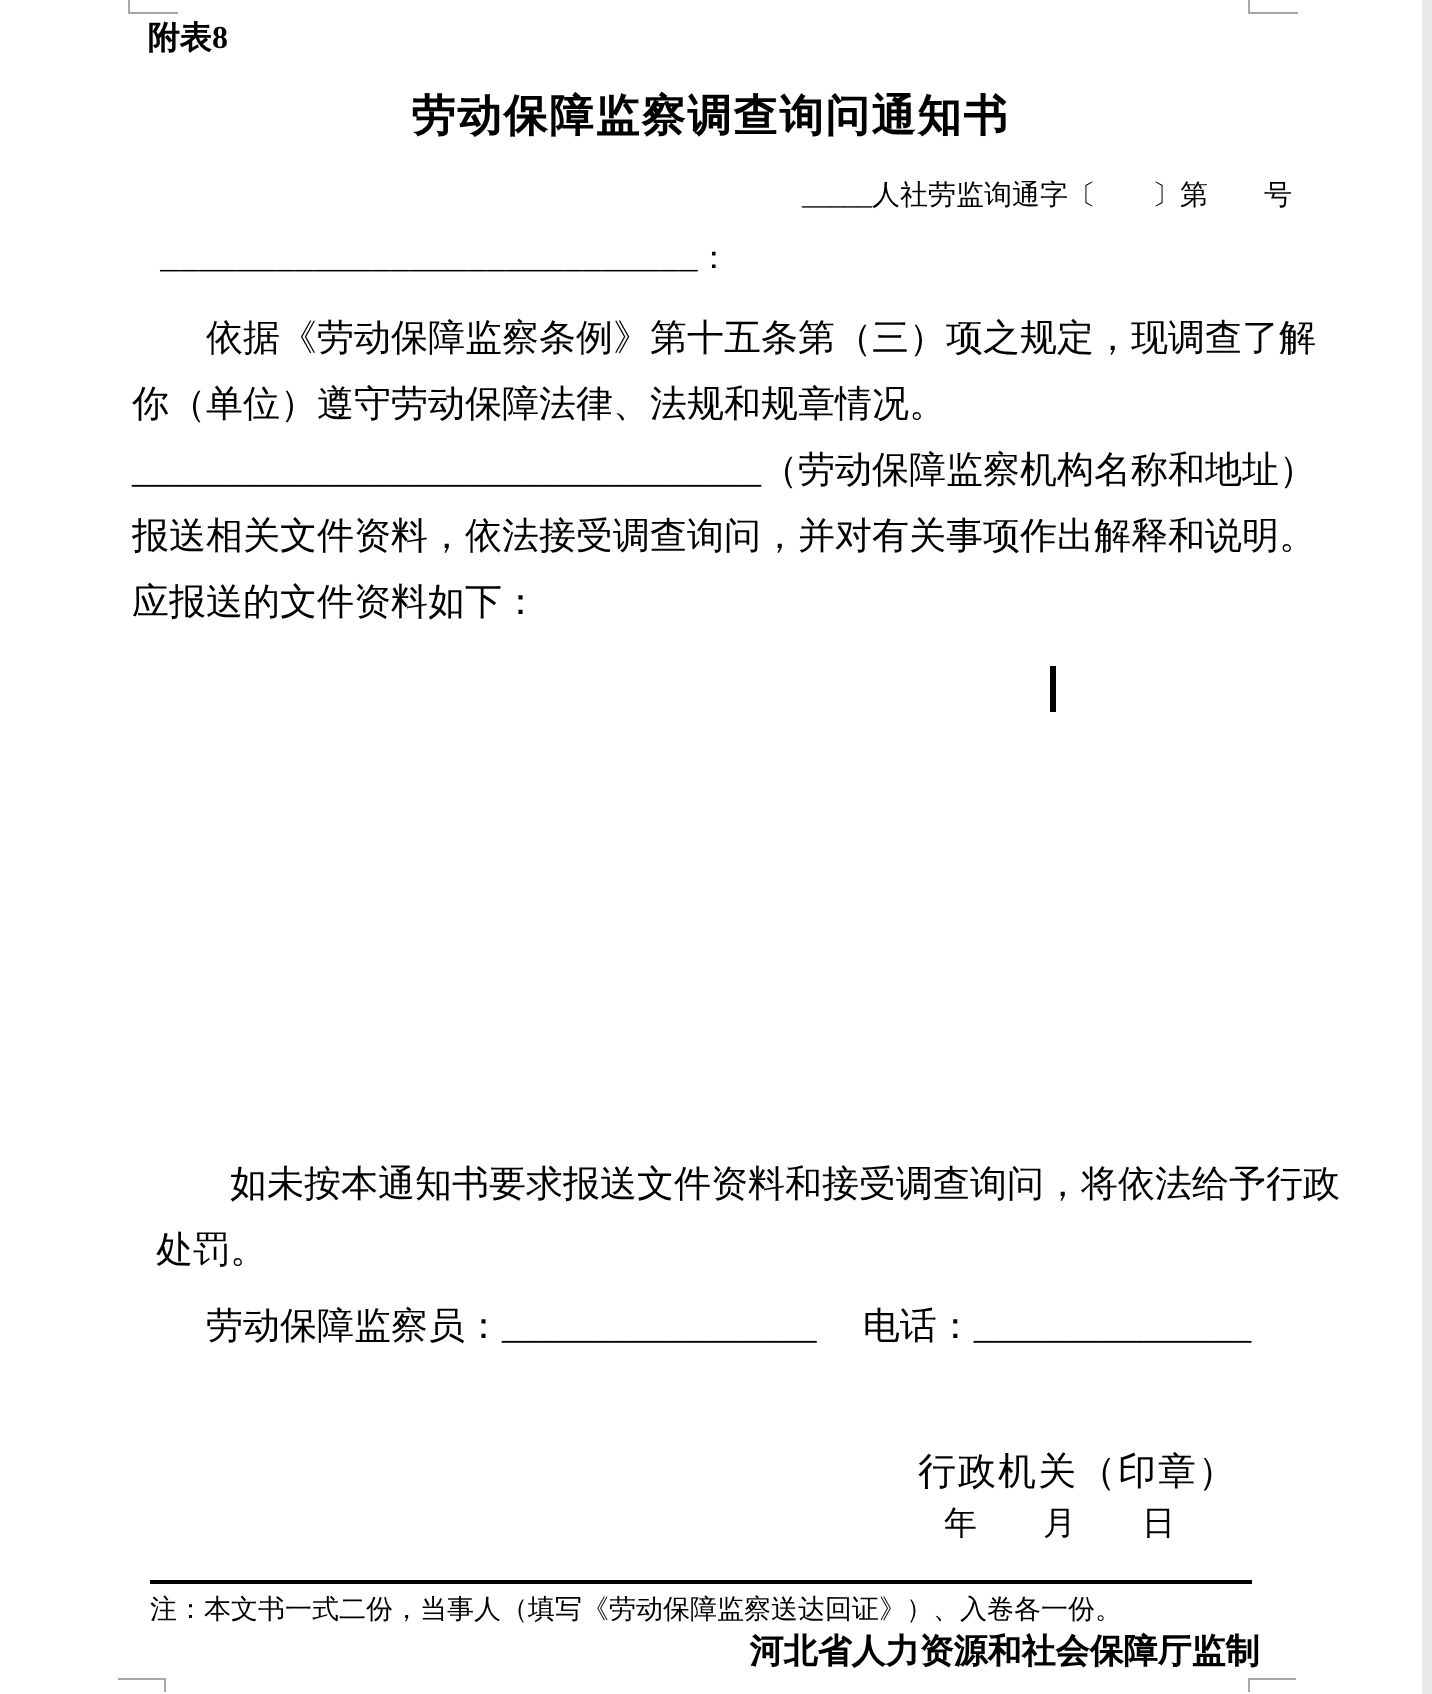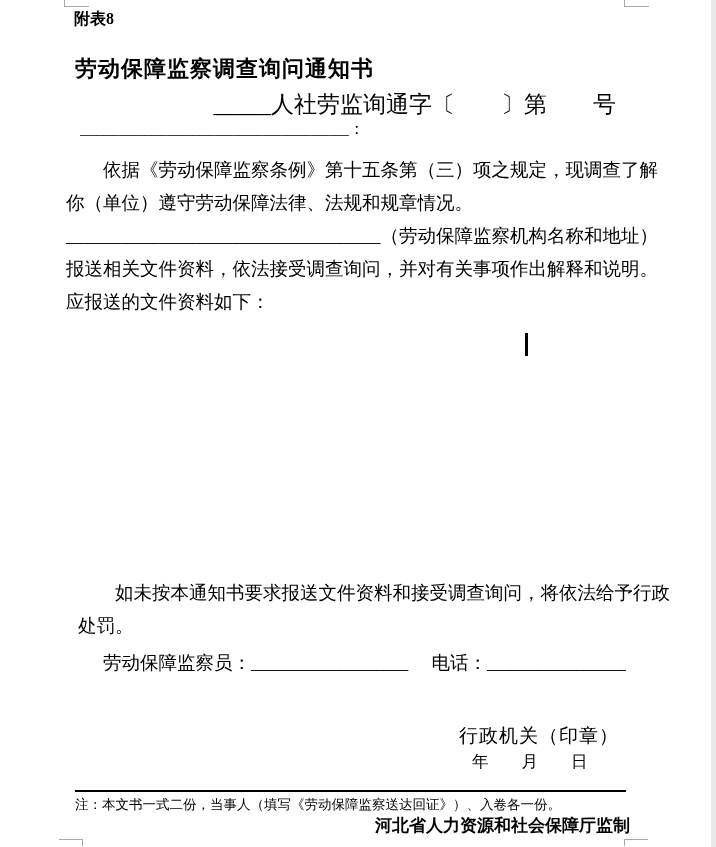--- a/index.html
+++ b/index.html
@@ -6,24 +6,24 @@
   .page{
     position:relative;width:716px;height:847px;overflow:hidden;
     background:var(--page-bg,#fff);color:var(--text,#000);
     font-family:"Liberation Serif","DejaVu Serif",serif;
   }
   .txt{white-space:pre;}
   .attachment{
     position:absolute;left:74px;top:9px;font-size:16px;font-weight:bold;
   }
   .title{
-    position:absolute;left:64px;top:43px;width:583px;text-align:left;
-    font-size:22px;font-weight:bold;letter-spacing:1px;margin:11px;
+    position:absolute;left:64px;top:43px;width:583px;text-align:center;
+    font-size:22px;font-weight:bold;letter-spacing:1px;margin:0;
   }
-  .ref-line{position:absolute;top:89px;right:100px;font-size:23px;}
+  .ref-line{position:absolute;top:89px;right:70px;font-size:14px;}
   .addressee{position:absolute;left:80px;top:119px;font-size:16px;font-family:Liberation Mono, monospace;}
   .body-block{
     position:absolute;left:66px;top:154px;width:606px;
     font-size:18.5px;line-height:33px;
   }
   .penalty-block{
     position:absolute;left:66px;top:577px;width:606px;
     font-size:18.5px;line-height:33px;margin-left:12px;
   }
   .inspector-line{position:absolute;left:66px;top:650px;font-size:18.5px;}

